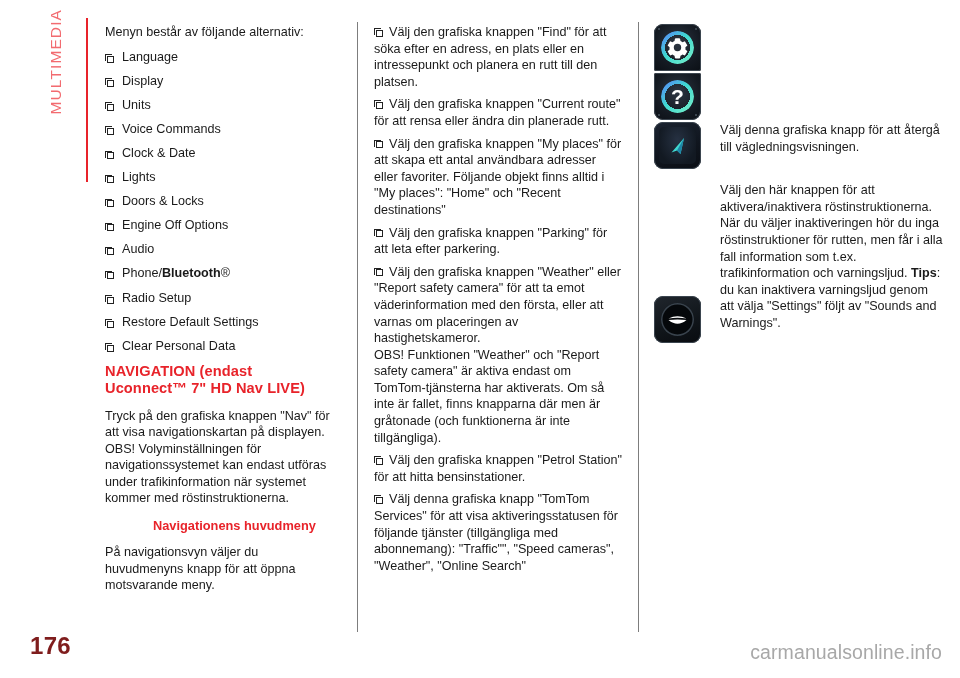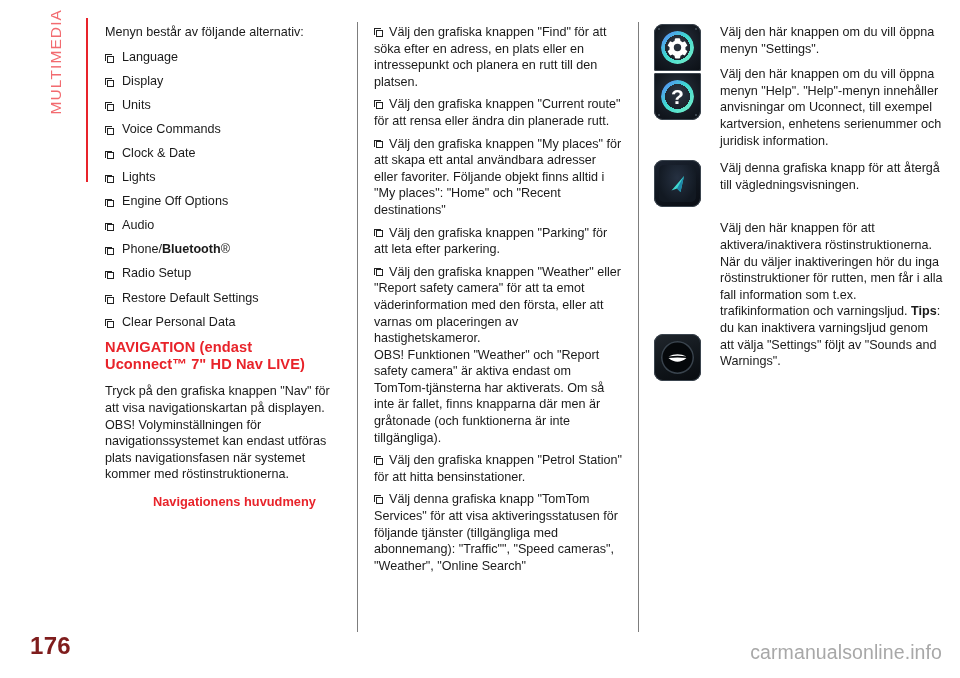--- a/index.html
+++ b/index.html
@@ -283,20 +283,24 @@
     <div class="bullet-item">
       <span class="bullet-glyph"></span>
       <span class="bullet-text">Clock &amp; Date</span>
     </div>
     <div class="bullet-item">
       <span class="bullet-glyph"></span>
       <span class="bullet-text">Lights</span>
     </div>
     <div class="bullet-item">
       <span class="bullet-glyph"></span>
+      <span class="bullet-text">Doors &amp; Locks</span>
+    </div>
+    <div class="bullet-item">
+      <span class="bullet-glyph"></span>
       <span class="bullet-text">Engine Off Options</span>
     </div>
     <div class="bullet-item">
       <span class="bullet-glyph"></span>
       <span class="bullet-text">Audio</span>
     </div>
     <div class="bullet-item">
       <span class="bullet-glyph"></span>
       <span class="bullet-text"><span>Phone/</span><span class="bold">Bluetooth</span><span>®</span></span>
     </div>
@@ -310,24 +314,25 @@
     </div>
     <div class="bullet-item">
       <span class="bullet-glyph"></span>
       <span class="bullet-text">Clear Personal Data</span>
     </div>
   </div>
 
   <h2 class="heading-red-big">NAVIGATION (endast Uconnect™ 7" HD Nav LIVE)</h2>
 
   <p class="para-tight">Tryck på den grafiska knappen "Nav" för att visa navigationskartan på displayen.</p>
-  <p class="para">OBS! Volyminställningen för navigationssystemet kan endast utföras plats navigationsfasen när systemet kommer med röstinstruktionerna.</p>
+  <p class="para">OBS! Volyminställningen för navigationssystemet kan endast utföras under trafikinformation när systemet kommer med röstinstruktionerna.</p>
 
   <h3 class="heading-red-small">Navigationens huvudmeny</h3>
 
+  <p class="para">På navigationsvyn väljer du huvudmenyns knapp för att öppna motsvarande meny.</p>
 </div>
 
 <div class="col" id="col-2">
 
   <p class="bullet-para"><span class="bullet-inline"></span><span>Välj den grafiska knappen "Find" för att söka efter en adress, en plats eller en intressepunkt och planera en rutt till den platsen.</span></p>
 
   <p class="bullet-para"><span class="bullet-inline"></span><span>Välj den grafiska knappen "Current route" för att rensa eller ändra din planerade rutt.</span></p>
 
   <p class="bullet-para"><span class="bullet-inline"></span><span>Välj den grafiska knappen "My places" för att skapa ett antal användbara adresser eller favoriter. Följande objekt finns alltid i "My places": "Home" och "Recent destinations"</span></p>
 
@@ -358,24 +363,20 @@
       </span>
       <span class="ui-icon stack-bottom">
         <span class="ring"></span>
         <svg width="47" height="47" viewBox="0 0 47 47" aria-hidden="true">
           <text x="23.5" y="31" text-anchor="middle" font-family="Liberation Sans, sans-serif" font-size="21" font-weight="bold" fill="#ffffff">?</text>
         </svg>
         <span class="corner-dot" style="left:4px;bottom:4px;"></span>
         <span class="corner-dot" style="right:4px;bottom:4px;"></span>
       </span>
     </div>
-    <div class="icon-text">
-      <p class="para" style="margin-bottom:9px;">Välj den här knappen om du vill öppna menyn "Settings".</p>
-      <p class="para" style="margin-bottom:9px;">Välj den här knappen om du vill öppna menyn "Help". "Help"-menyn innehåller anvisningar om Uconnect, till exempel kartversion, enhetens serienummer och juridisk information.</p>
-    </div>
   </div>
 
   <div class="icon-block" style="margin-top:2px;">
     <div class="icon-col">
       <span class="ui-icon nav-icon">
         <span class="inner-plate"></span>
         <svg width="47" height="47" viewBox="0 0 47 47" aria-hidden="true">
           <path d="M30 16 L17.5 30.5 L23 28.5 L26.5 32 Z" fill="#3fd8d0"></path>
           <path d="M30 16 L23 28.5 L26.5 32 Z" fill="#1e86a8"></path>
         </svg>

